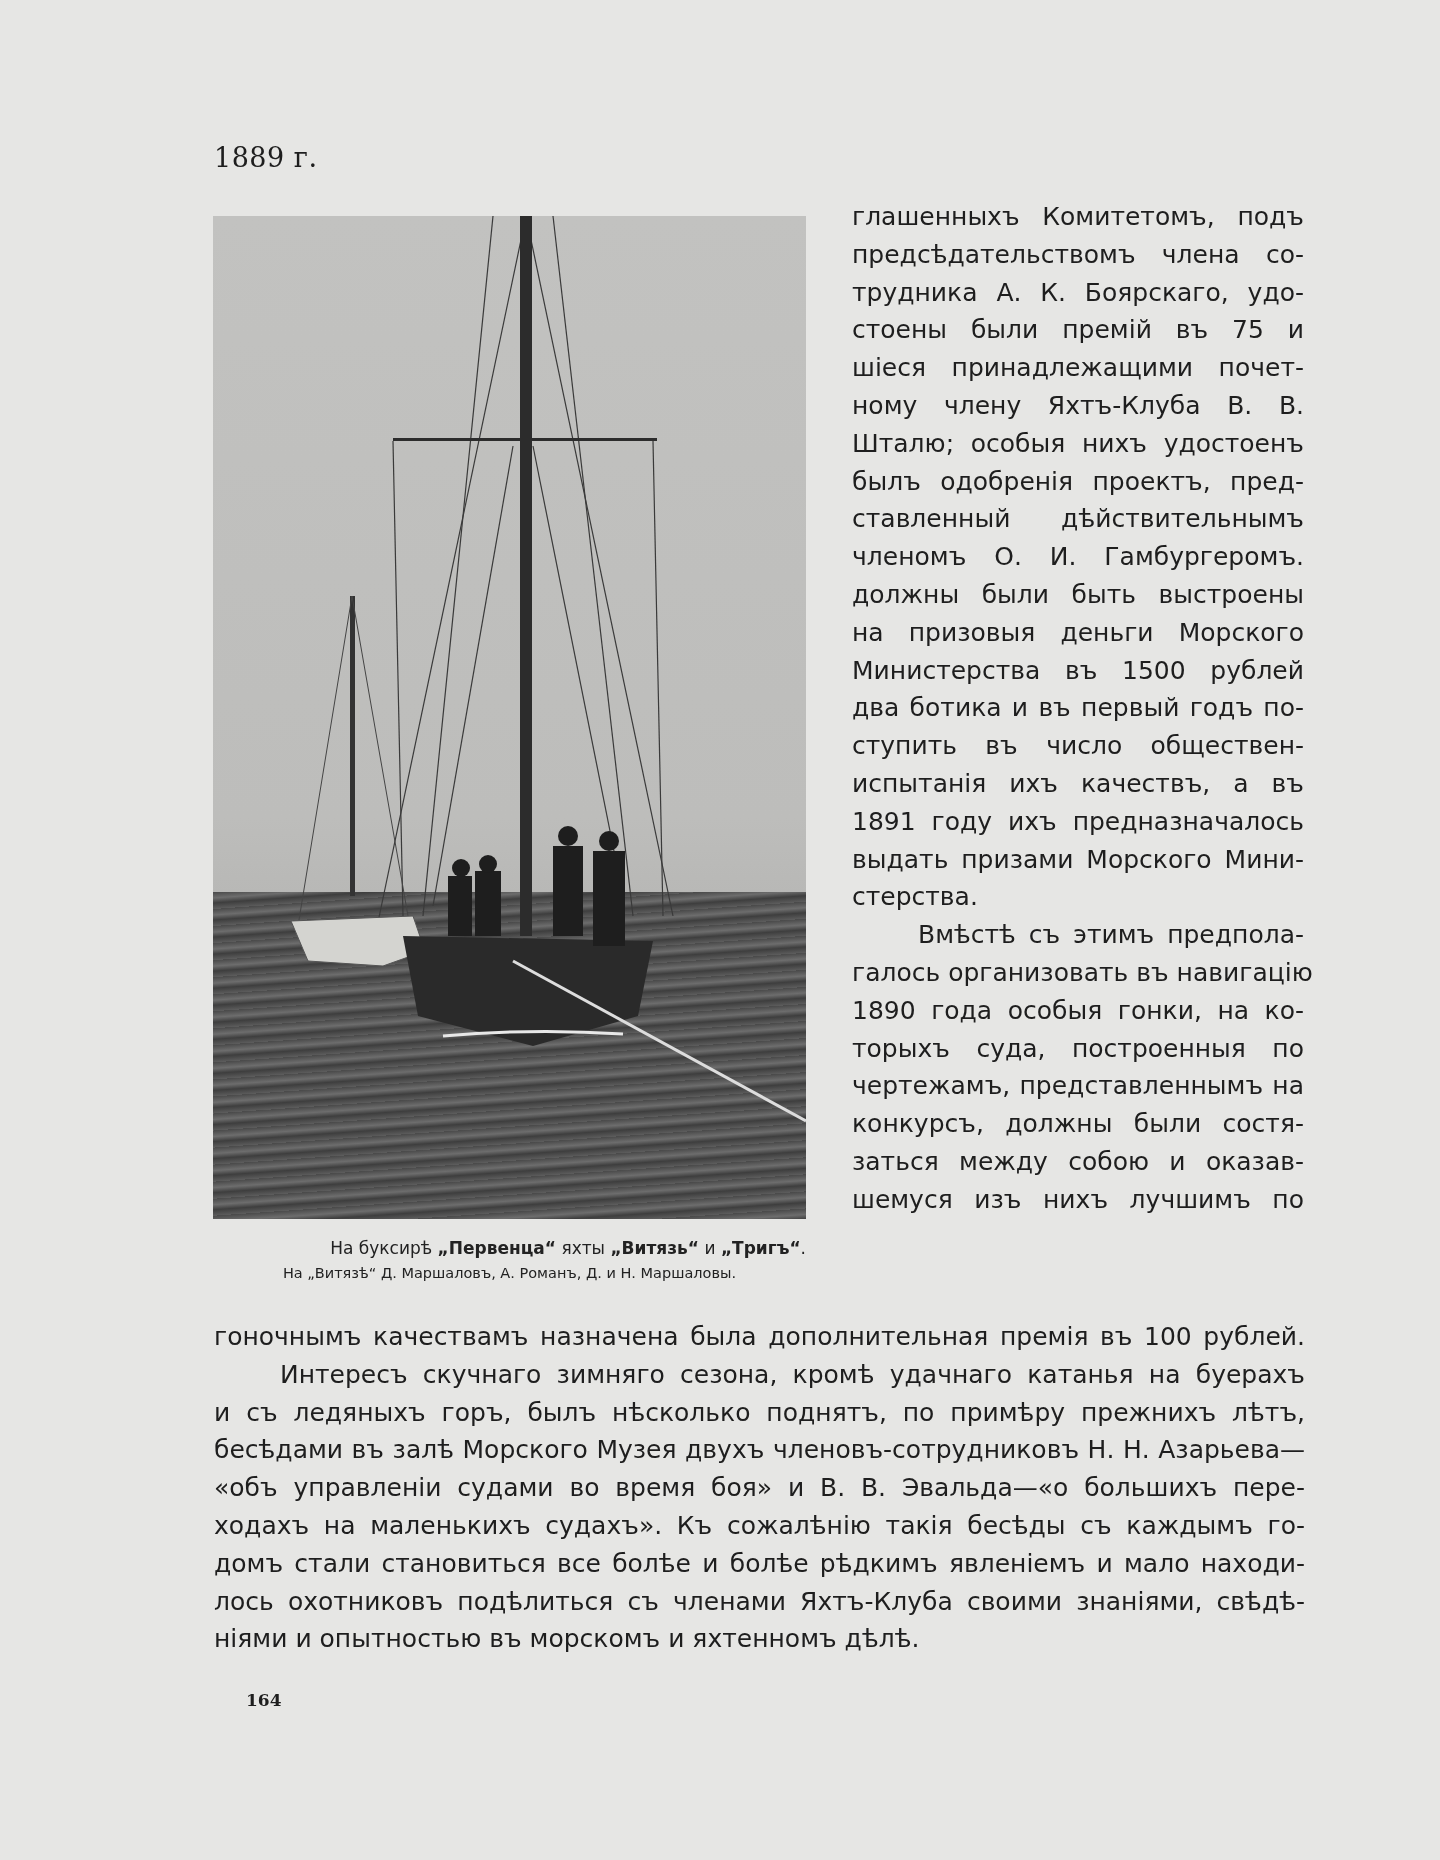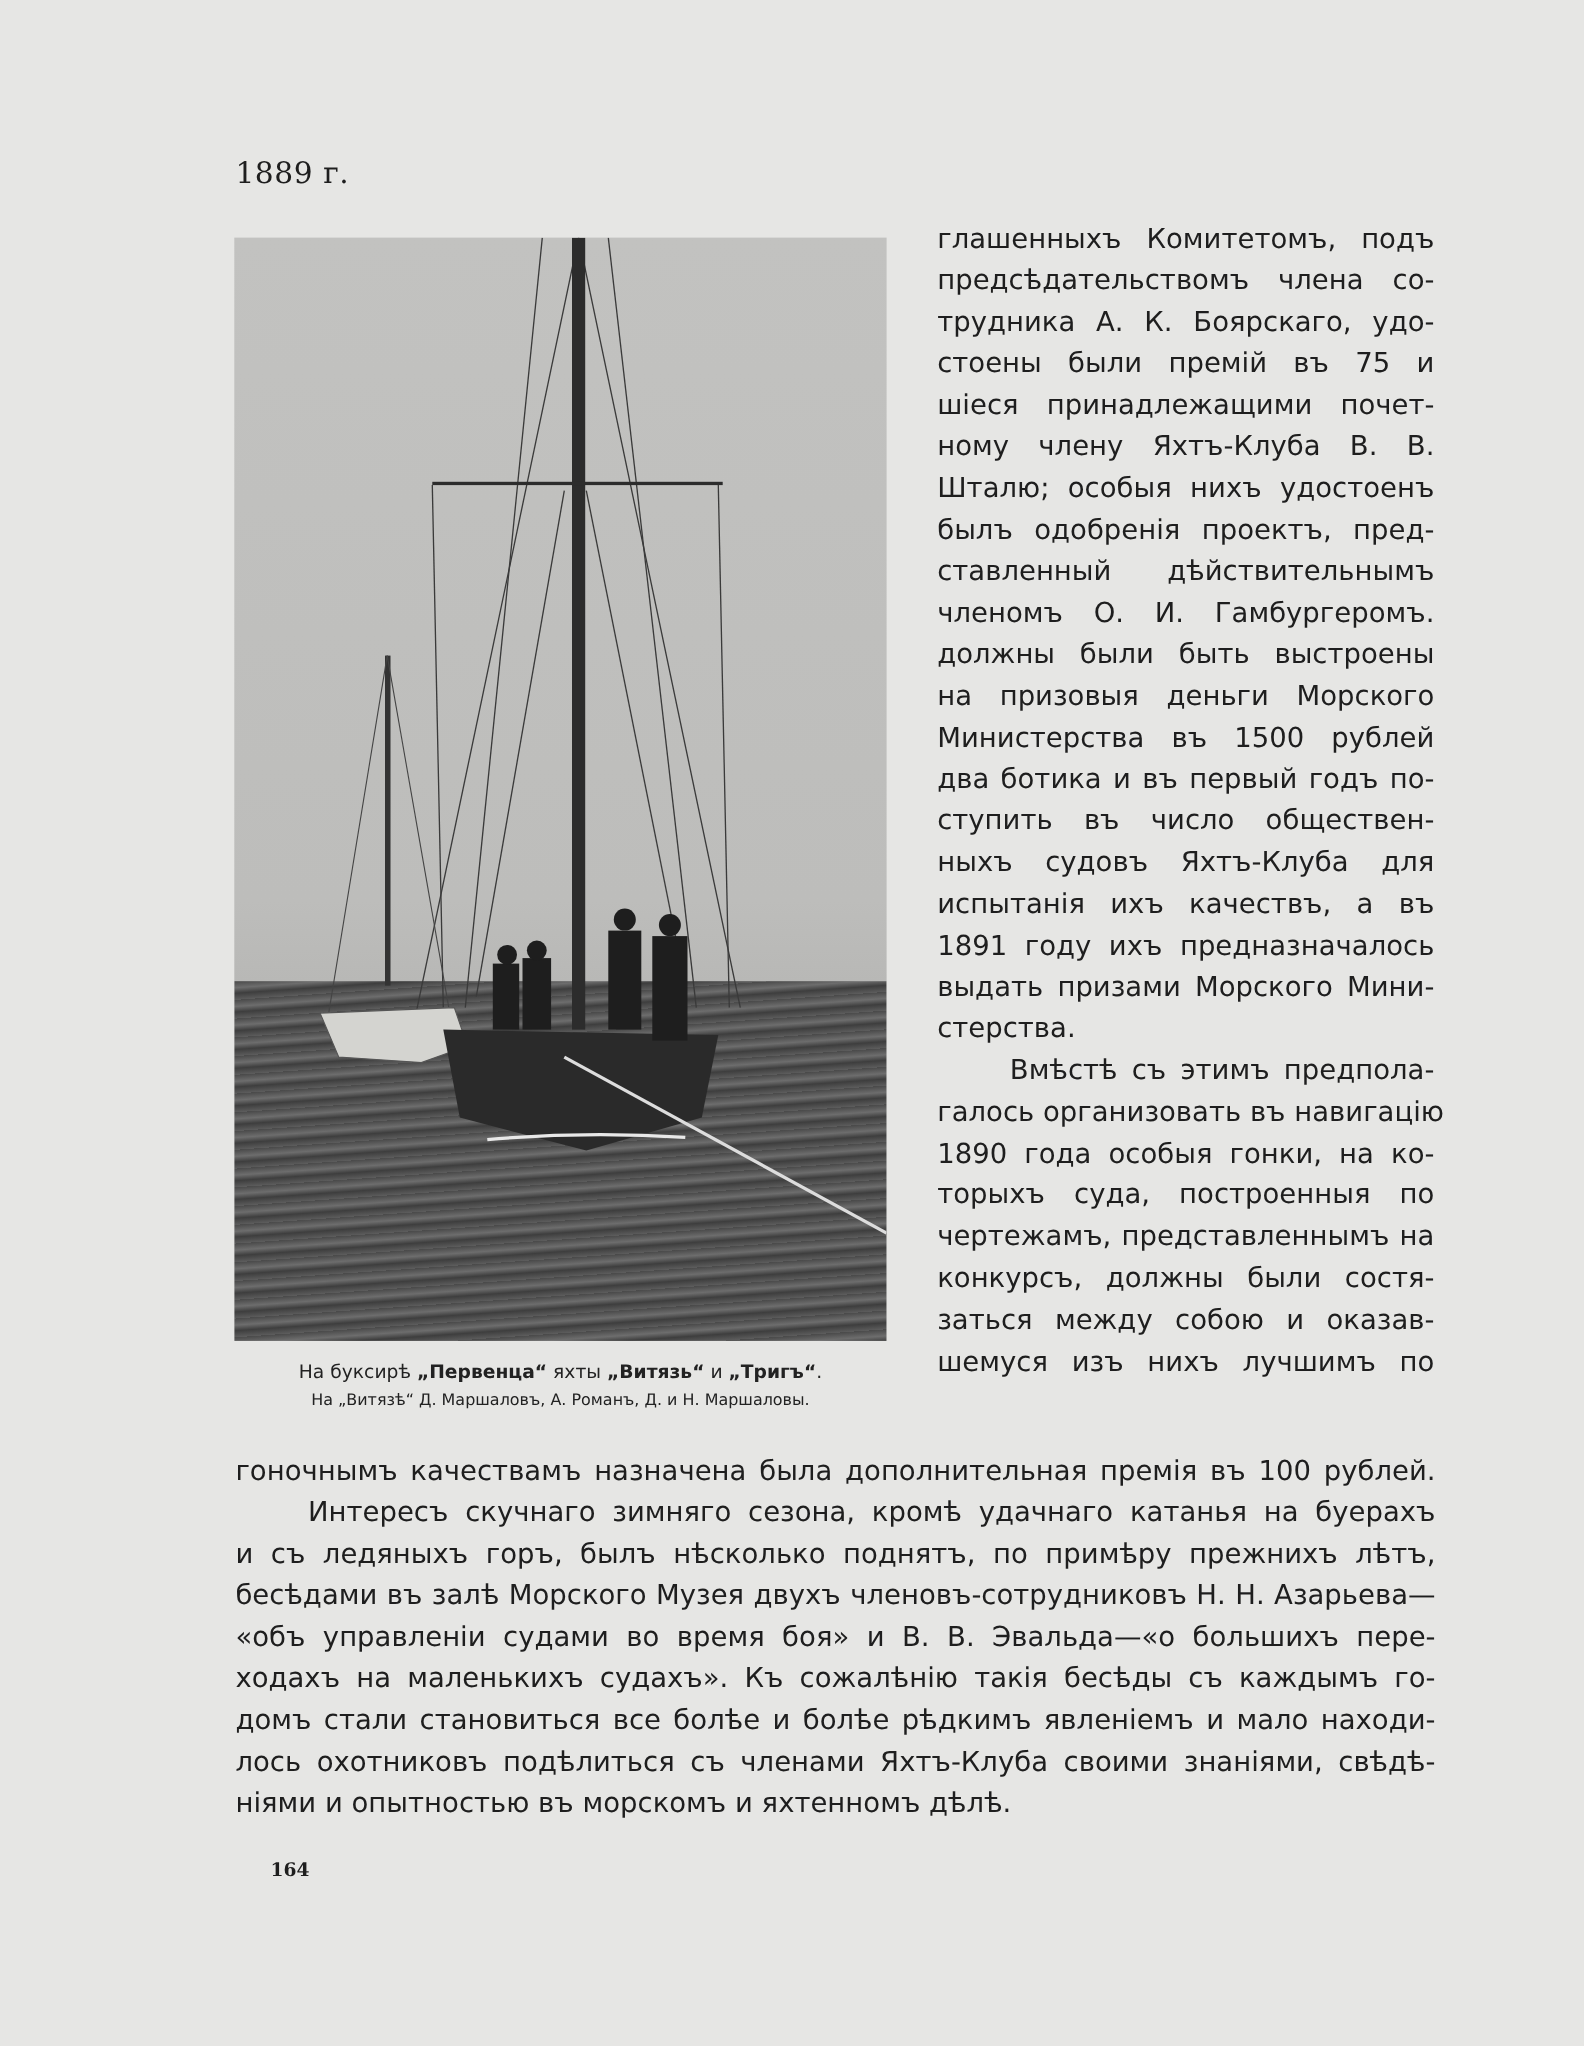--- a/index.html
+++ b/index.html
@@ -27,21 +27,21 @@
     background: repeating-linear-gradient(176deg, #4a4a4a 0px, #6d6d6d 6px, #3e3e3e 11px, #5c5c5c 17px);
   }
   .photo svg { position: absolute; left: 0; top: 0; }
   .caption {
     position: absolute; left: 213px; width: 593px; top: 1236px;
     text-align: center;
     font-family: "DejaVu Sans", sans-serif;
     color: #222;
   }
   .caption div { line-height: 25px; }
-  .caption .l1 { font-size: 17px; }
+  .caption .l1 { font-size: 17px; text-align: right; }
   .caption .l1 b { font-weight: bold; }
   .caption .l2 { font-size: 17px; }
   .caption .l3 { font-size: 14.5px; }
   .col-right {
     position: absolute; left: 852px; width: 452px; top: 198px;
   }
   .line {
     display: block; height: 37.8px; line-height: 37.8px;
     font-size: 25px;
     text-align: justify; text-align-last: justify;
@@ -122,21 +122,20 @@
   <span class="line">ному члену Яхтъ-Клуба В. В.</span>
   <span class="line">Шталю; особыя нихъ удостоенъ</span>
   <span class="line">былъ одобренія проектъ, пред-</span>
   <span class="line">ставленный дѣйствительнымъ</span>
   <span class="line">членомъ О. И. Гамбургеромъ.</span>
   <span class="line">должны были быть выстроены</span>
   <span class="line">на призовыя деньги Морского</span>
   <span class="line">Министерства въ 1500 рублей</span>
   <span class="line">два ботика и въ первый годъ по-</span>
   <span class="line">ступить въ число обществен-</span>
-  <span class="line">ныхъ судовъ Яхтъ-Клуба для</span>
   <span class="line">испытанія ихъ качествъ, а въ</span>
   <span class="line">1891 году ихъ предназначалось</span>
   <span class="line">выдать призами Морского Мини-</span>
   <span class="line last">стерства.</span>
   <span class="line indent">Вмѣстѣ съ этимъ предпола-</span>
   <span class="line">галось организовать въ навигацію</span>
   <span class="line">1890 года особыя гонки, на ко-</span>
   <span class="line">торыхъ суда, построенныя по</span>
   <span class="line">чертежамъ, представленнымъ на</span>
   <span class="line">конкурсъ, должны были состя-</span>

